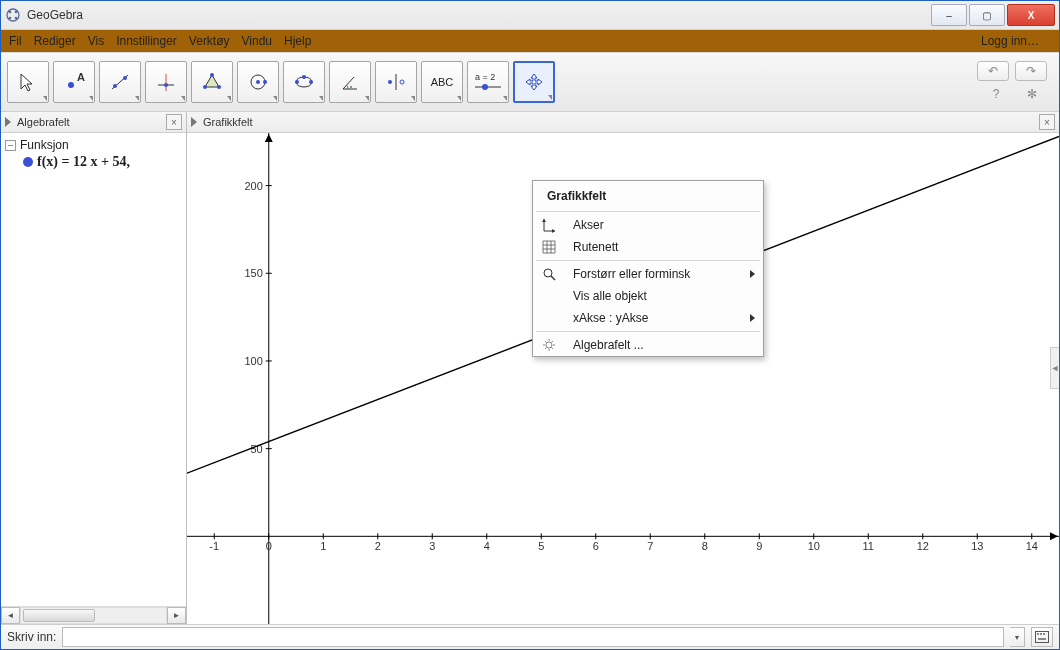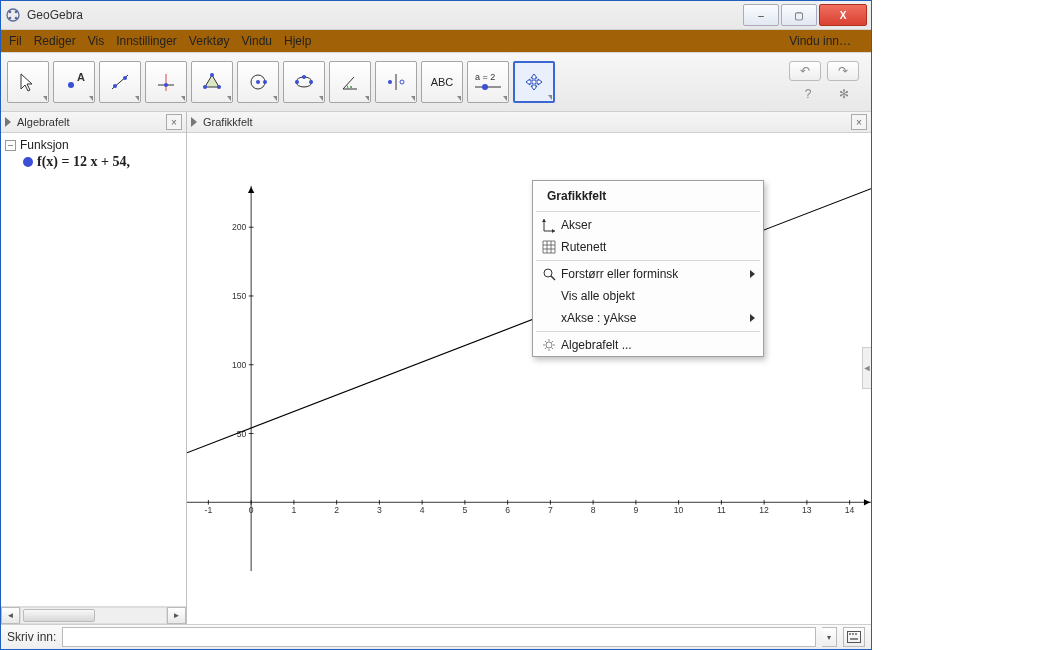--- a/index.html
+++ b/index.html
@@ -1,16 +1,16 @@
 <!DOCTYPE html>
 <html><head>
 <meta charset="utf-8">
 <style>
   html, body { margin:0; padding:0; font-family: "Segoe UI", Tahoma, sans-serif; font-size:12px; color:#222; }
-  .window { width:872px; height:650px; box-sizing:border-box; border:1px solid #1f5fbf; background:#fff; position:relative; display:flex; flex-direction:column; }
+  .window { width:1060px; height:650px; box-sizing:border-box; border:1px solid #1f5fbf; background:#fff; position:relative; display:flex; flex-direction:column; }
   .titlebar { height:28px; background:linear-gradient(#f0f0f0,#e8e8e8); border-bottom:1px solid #d0d0d0; display:flex; align-items:center; padding:0 4px; }
   .titlebar .appicon { width:16px; height:16px; margin-right:6px; }
   .titlebar .title { flex:1; color:#333; }
   .winbtns { display:flex; gap:0; }
   .winbtn { width:34px; height:20px; border:1px solid #aab; background:linear-gradient(#fafcff,#e2e8f2); border-radius:2px; margin-left:2px; display:flex; align-items:center; justify-content:center; font-size:10px; color:#333;}
   .winbtn.close { width:46px; background:linear-gradient(#f07060,#d94030); border-color:#b03020; color:#fff; font-weight:bold;}
   .menubar { height:22px; background:#a16207; border-bottom:1px solid #d8d8d8; display:flex; align-items:center; padding:0 8px; }
   .menubar .menu { margin-right:12px; cursor:default; }
   .menubar .spacer { flex:1; }
   .toolbar { height:50px; background:linear-gradient(#f7f7f7,#e8e8e8); border-bottom:1px solid #cfcfcf; display:flex; align-items:center; padding:4px 6px; }
@@ -39,21 +39,21 @@
   .hscroll .thumb { position:absolute; left:2px; top:1px; width:70px; height:11px; background:linear-gradient(#f8f8f8,#d8d8d8); border:1px solid #bbb; border-radius:2px;}
   .graphics-body { flex:1; position:relative; overflow:hidden; }
   svg.canvas { position:absolute; inset:0; width:100%; height:100%; }
   .axis-label { font-size:11px; fill:#333; font-family:"Segoe UI", sans-serif;}
   .sidepuller { position:absolute; right:0; top:50%; transform:translateY(-50%); width:8px; height:40px; background:#f0f0f0; border:1px solid #ccc; border-right:none; display:flex; align-items:center; justify-content:center; color:#888; font-size:9px;}
   .contextmenu { position:absolute; width:230px; background:#fdfdfd; border:1px solid #a0a0a0; box-shadow:2px 3px 6px rgba(0,0,0,0.25); font-size:12px; }
   .contextmenu .titlecell { padding:8px 10px 6px 14px; font-weight:bold; color:#222; }
   .contextmenu .sep { height:1px; background:#d5d5d5; margin:2px 3px; }
   .contextmenu .item { display:flex; align-items:center; height:22px; padding:0 8px 0 4px; cursor:default; }
   .contextmenu .iconcol { width:24px; display:flex; align-items:center; justify-content:center; }
-  .contextmenu .label { flex:1; }
+  .contextmenu .label { flex:1;margin-left:12px; }
   .contextmenu .shortcut { color:#555; font-size:11px; }
   .contextmenu .arrowr { width:0; height:0; border-top:4px solid transparent; border-bottom:4px solid transparent; border-left:5px solid #333; margin-left:6px;}
   .inputbar { height:24px; border-top:1px solid #cfcfcf; background:linear-gradient(#fafafa,#eee); display:flex; align-items:center; padding:0 6px; gap:6px;}
   .inputbar .label { color:#333; }
   .inputbar input { flex:1; height:18px; border:1px solid #bbb; background:#fff; padding:0 4px; font-size:12px; }
   .inputbar .combo { width:14px; height:18px; border:1px solid #bbb; border-left:none; background:linear-gradient(#fff,#eee); display:flex; align-items:center; justify-content:center; font-size:8px; color:#555;}
   .inputbar .kbd { width:20px; height:18px; border:1px solid #bbb; background:linear-gradient(#fff,#eee); display:flex; align-items:center; justify-content:center;}
 </style>
 </head>
 <body>
@@ -84,21 +84,21 @@
 
   <div class="menubar">
     <span class="menu">Fil</span>
     <span class="menu">Rediger</span>
     <span class="menu">Vis</span>
     <span class="menu">Innstillinger</span>
     <span class="menu">Verktøy</span>
     <span class="menu">Vindu</span>
     <span class="menu">Hjelp</span>
     <span class="spacer"></span>
-    <span class="menu">Vindu inn…</span>
+    <span class="menu">Logg inn…</span>
   </div>
 
   <div class="toolbar">
     <div class="toolbtn">
         <svg width="22" height="22">
           <path d="M4 3 L4 18 L8 14 L11 20 L13 19 L10 13 L15 13 Z" fill="#fff" stroke="#333"></path>
         </svg>
         <div class="dd"></div>
       </div>
     <div class="toolbtn">

